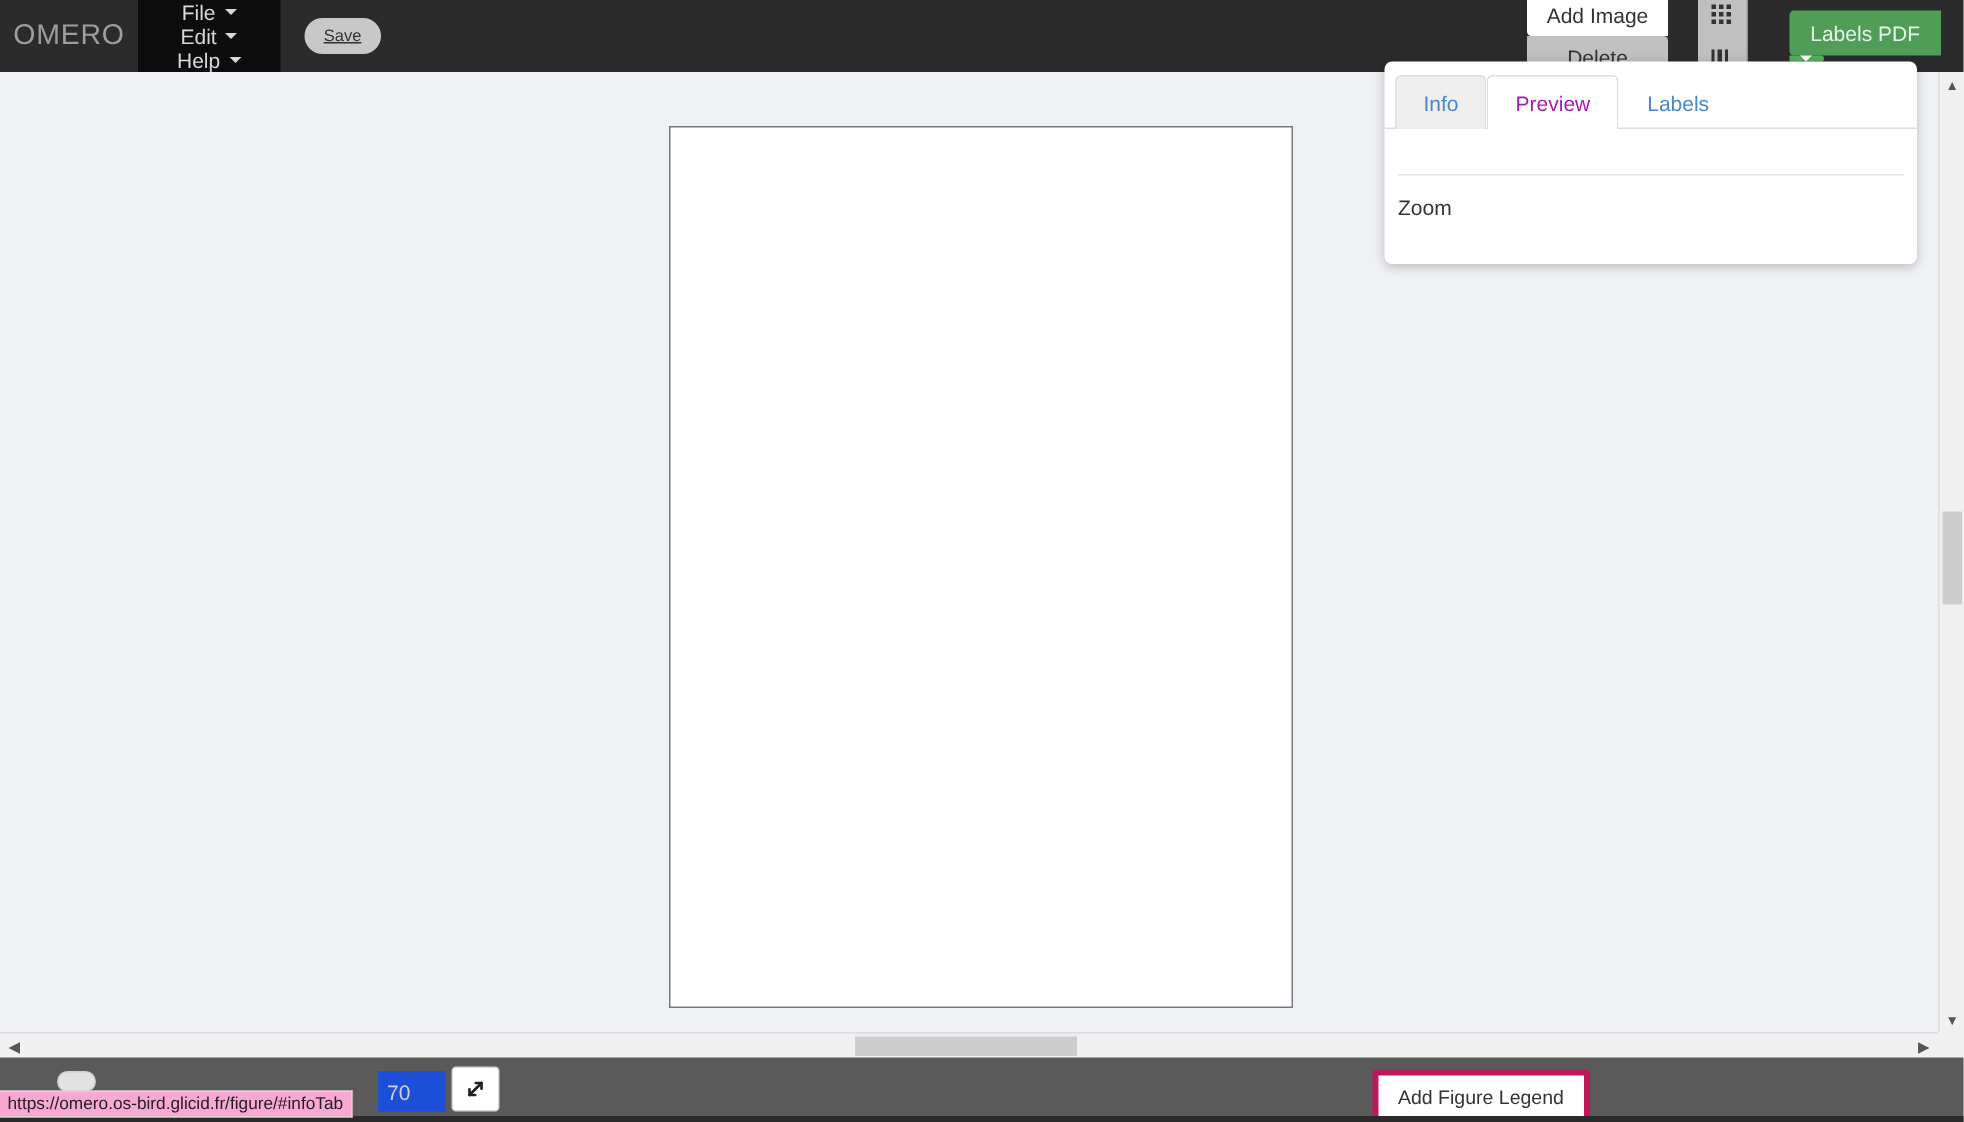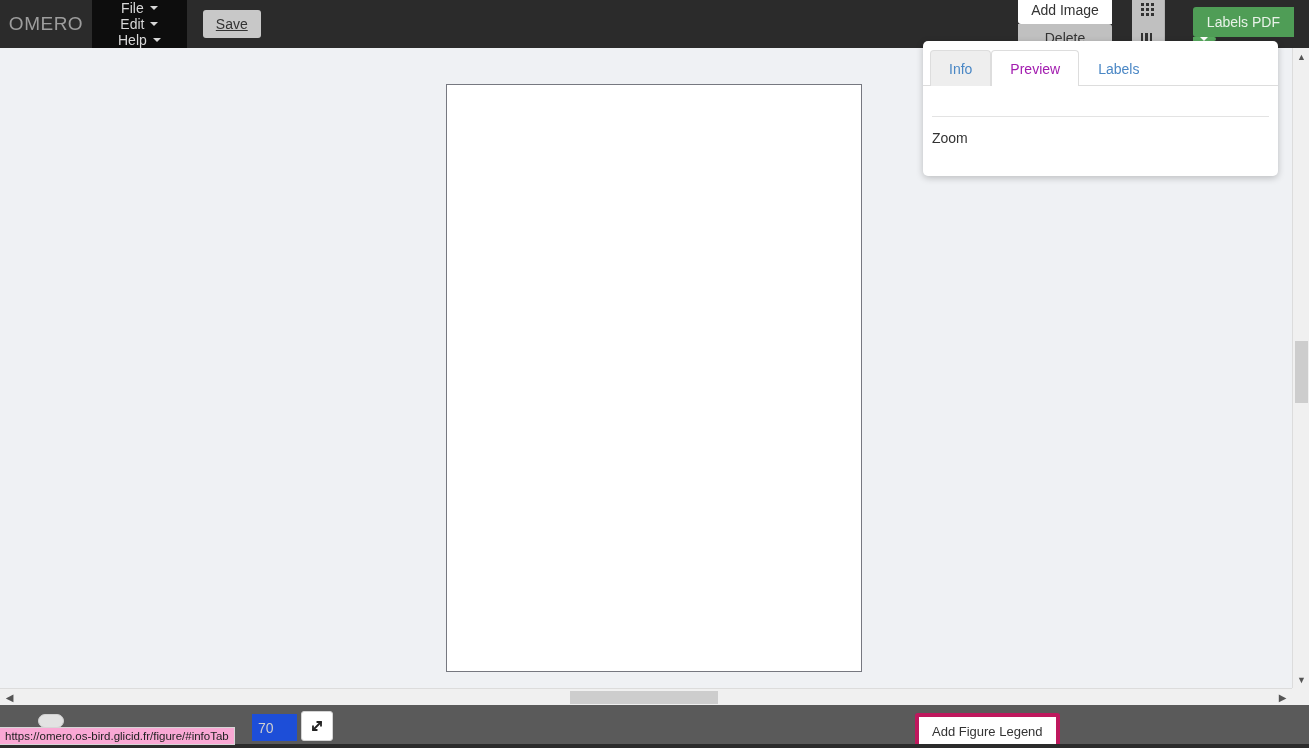--- a/index.html
+++ b/index.html
@@ -38,22 +38,22 @@
   .caret {
     display: inline-block;
     width: 0; height: 0;
     border-left: 4px solid transparent;
     border-right: 4px solid transparent;
     border-top: 4px solid currentColor;
   }
   .save-btn {
     margin-left: 16px;
     background: #c8c8c8; color: #333;
-    border: none; border-radius: 3px;
-    font-size: 14px;
+    border: none; border-radius: 14px;
+    font-size: 11px;
     padding: 6px 13px;
     font-family: inherit;
     cursor: pointer;
     text-decoration: underline;
   }
 
   .nav-right {
     margin-left: auto;
     display: flex; align-items: center;
     padding-right: 15px; gap: 20px;

